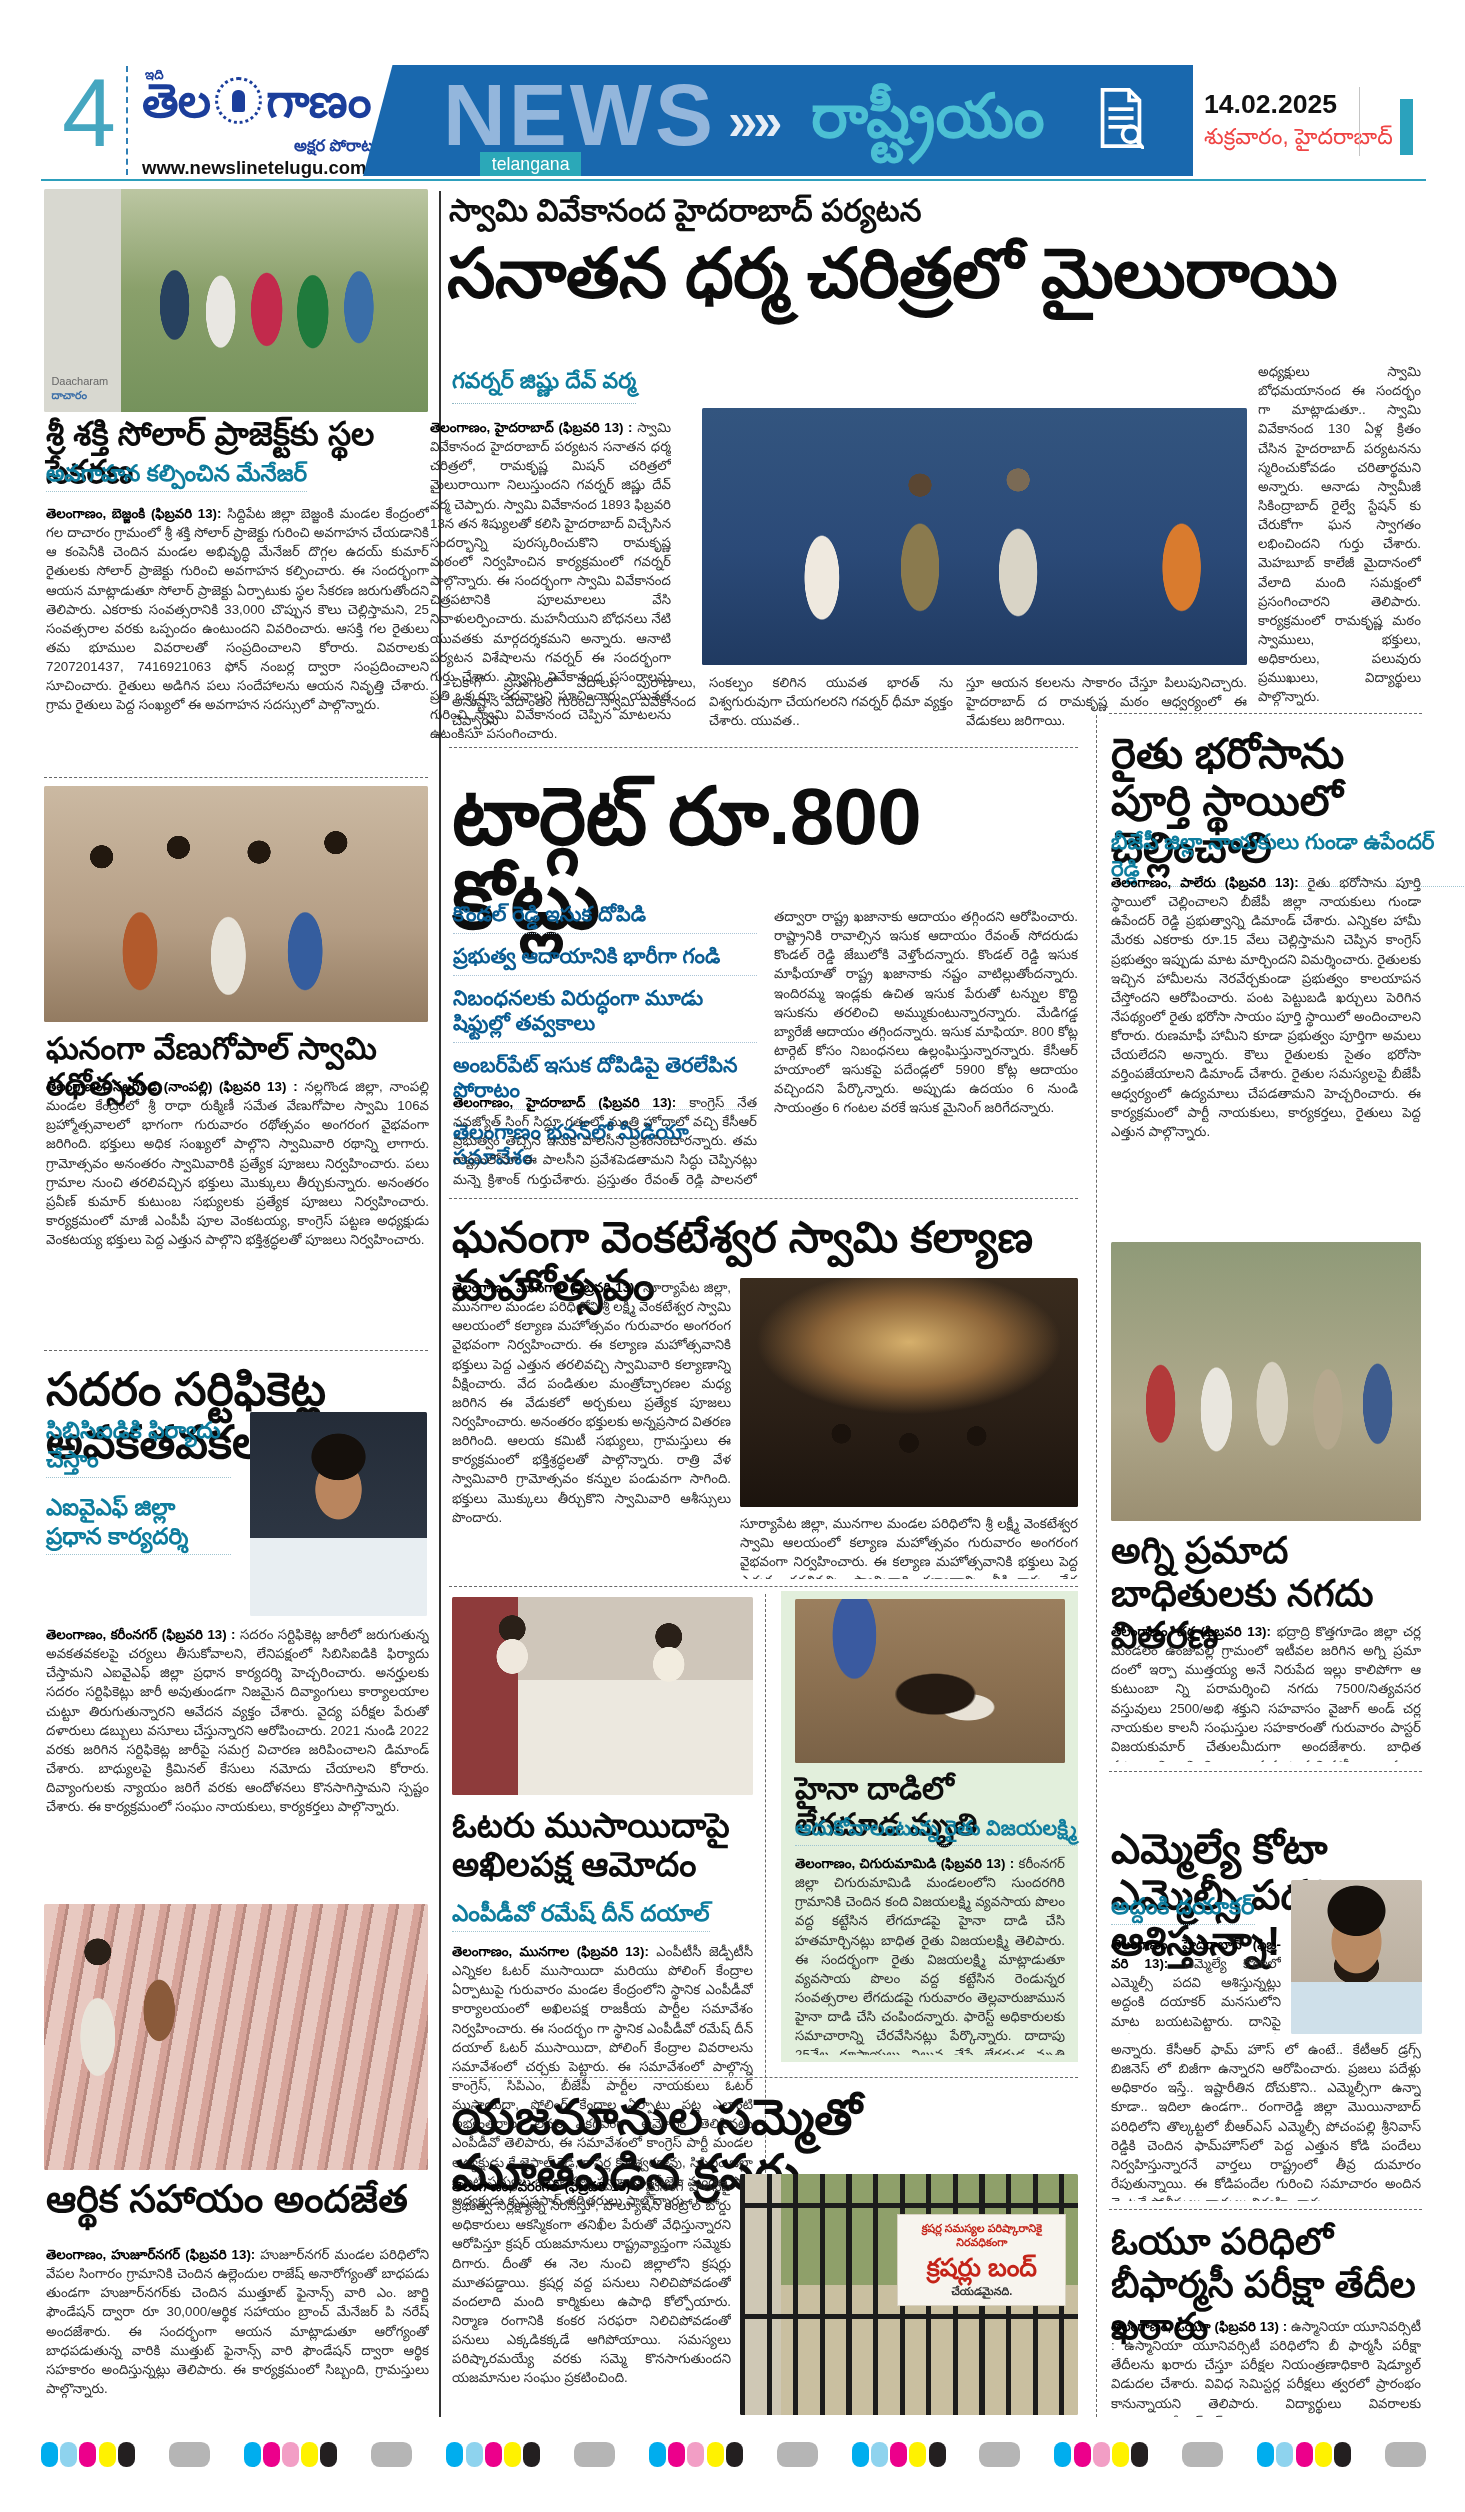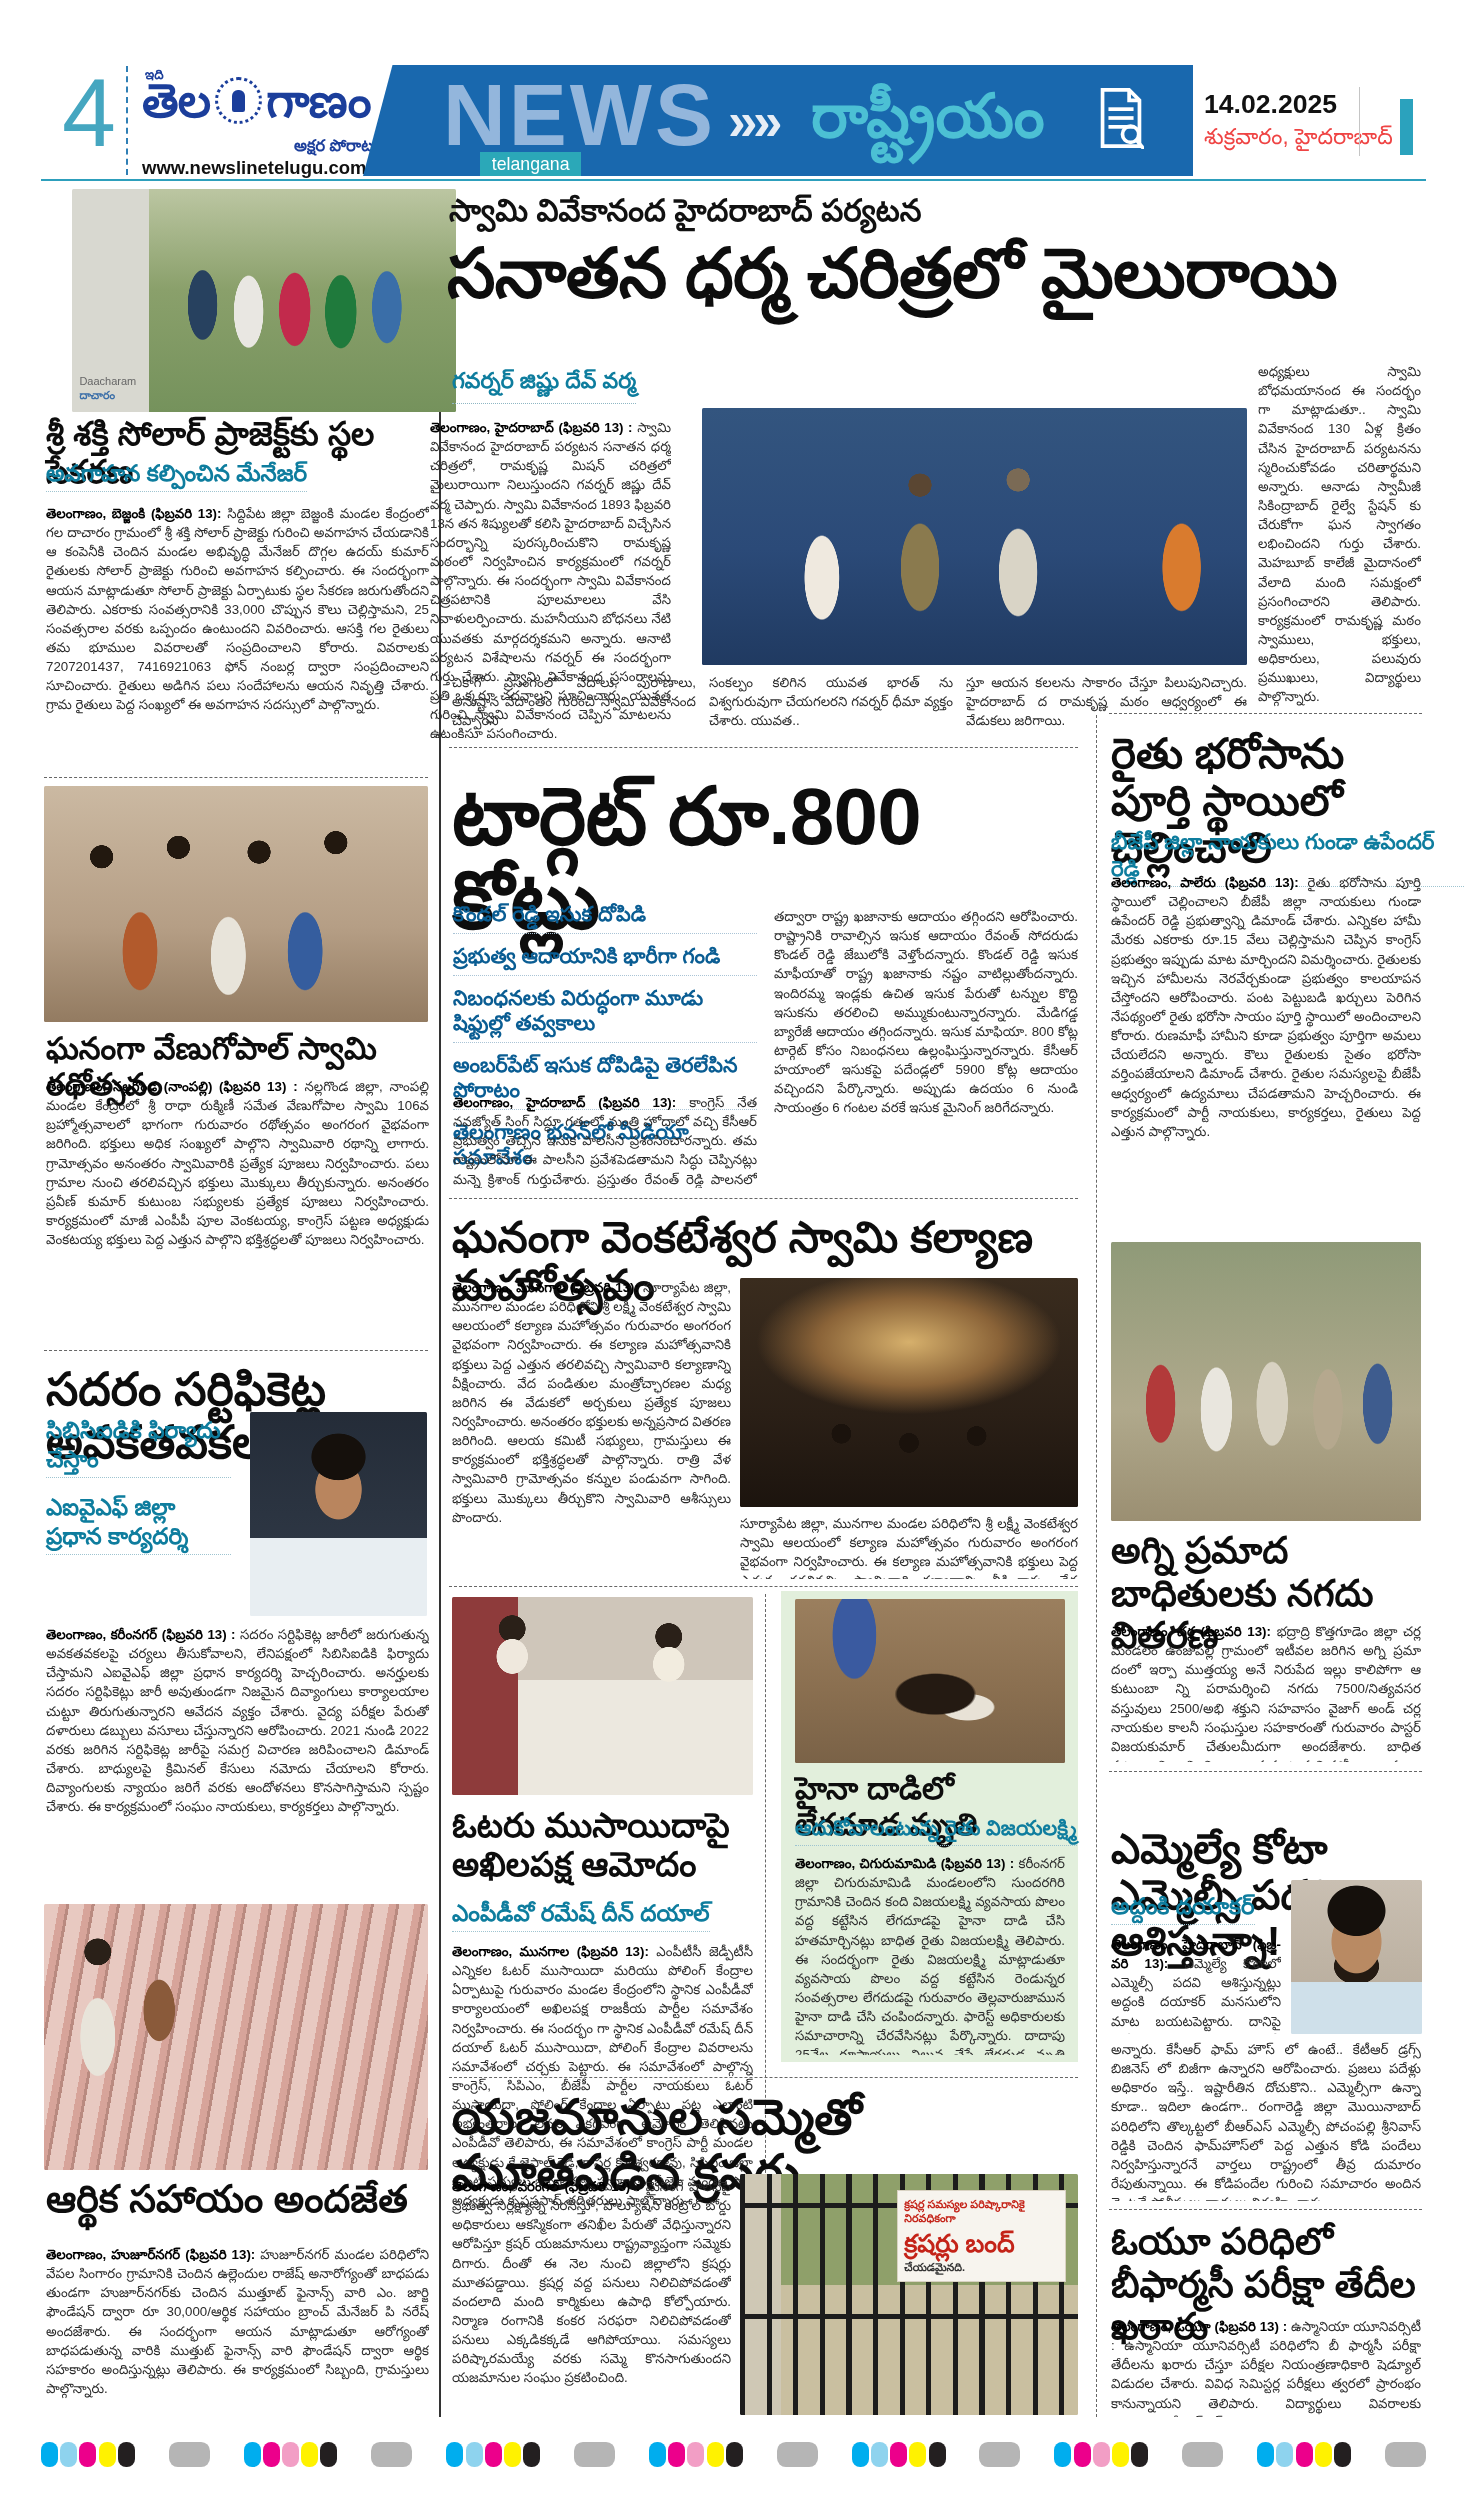--- a/index.html
+++ b/index.html
@@ -45,21 +45,21 @@
   .col-rule{background:#333;width:1.5px;}
   
   .photo{overflow:hidden;border-radius:1.5px;}
   .ph-field{background:
      radial-gradient(25px 59px at 34% 52%,#27415f 0 58%,transparent 60%),
      radial-gradient(25px 61px at 46% 55%,#e9e7e2 0 58%,transparent 60%),
      radial-gradient(26.6px 62px at 58% 54%,#c22a4c 0 58%,transparent 60%),
      radial-gradient(26.6px 62px at 70% 55%,#1f7a3c 0 58%,transparent 60%),
      radial-gradient(25px 61px at 82% 53%,#3a6ea8 0 58%,transparent 60%),
      linear-gradient(90deg,#d8d8d0 0 20%,transparent 20%),
-     linear-gradient(180deg,#bcc6a2 0%,#8aa06b 45%,#75925c 100%); margin-left: 28px;}
+     linear-gradient(180deg,#bcc6a2 0%,#8aa06b 45%,#75925c 100%);}
   .ph-map-label{position:absolute;left:7.4px;bottom:10.3px;font-size:11px;color:#666;line-height:1.2;}
   .ph-map-label b{color:#3a6ea8;font-weight:600;display:block;}
   .ph-crowd{background:
      radial-gradient(19px 19px at 15% 30%,#22180f 0 60%,transparent 62%),
      radial-gradient(19px 19px at 35% 26%,#22180f 0 60%,transparent 62%),
      radial-gradient(19px 19px at 56% 28%,#22180f 0 60%,transparent 62%),
      radial-gradient(19px 19px at 76% 24%,#22180f 0 60%,transparent 62%),
      radial-gradient(29.5px 66px at 25% 70%,#b25a2c 0 58%,transparent 60%),
      radial-gradient(29.5px 66px at 48% 72%,#e8e4da 0 58%,transparent 60%),
      radial-gradient(29.5px 66px at 68% 70%,#355d9e 0 58%,transparent 60%),
@@ -112,22 +112,22 @@
      linear-gradient(180deg,transparent 0 66%,#cfe0ea 66% 100%),
      radial-gradient(46px 40px at 50% 20%,#15100c 0 62%,transparent 64%),
      radial-gradient(41px 52px at 50% 40%,#b98a63 0 60%,transparent 62%),
      radial-gradient(37px 29.5px at 50% 56%,#241a12 0 60%,transparent 62%),
      linear-gradient(180deg,#c9bfb2 0%,#b5a998 100%);}
   .ph-gate{background:
      repeating-linear-gradient(90deg,#1c1c1c 0 5.2px,transparent 5.2px 26.6px),
      linear-gradient(180deg,transparent 0 12%,#1c1c1c 12% 14%,transparent 14% 58%,#1c1c1c 58% 60%,transparent 60%),
      linear-gradient(90deg,#cfc8b5 0 12%,transparent 12%),
      linear-gradient(180deg,#8fa06a 0 46%,#c9bfa0 46% 100%);}
-  .gate-sign{position:absolute;right:11.8px;top:16px;width:155px;background:#f7f4ee;border:1.5px solid #d9d2c2;
-     padding:7.4px 5.9px;text-align:left;color:#c42318;line-height:1.2;}
+  .gate-sign{position:absolute;right:11.8px;top:40px;width:155px;background:#f7f4ee;border:1.5px solid #d9d2c2;
+     padding:7.4px 5.9px;text-align:center;color:#c42318;line-height:1.2;}
   .gate-sign .s1{font-size:11px;font-weight:600;display:block;}
   .gate-sign .s2{font-size:25px;font-weight:800;display:block;margin:3px 0;}
   .gate-sign .s3{font-size:11px;font-weight:600;display:block;color:#333;}
   .green-box{background:#e2efdc;}
   
   .doc-icon{width:46px;height:62px;}
   
   .pm-bar{display:flex;align-items:center;justify-content:space-between;}
   .pm-group{display:flex;gap:2.2px;}
   .pm-pill{width:17px;height:25px;border-radius:8.1px;display:inline-block;}

